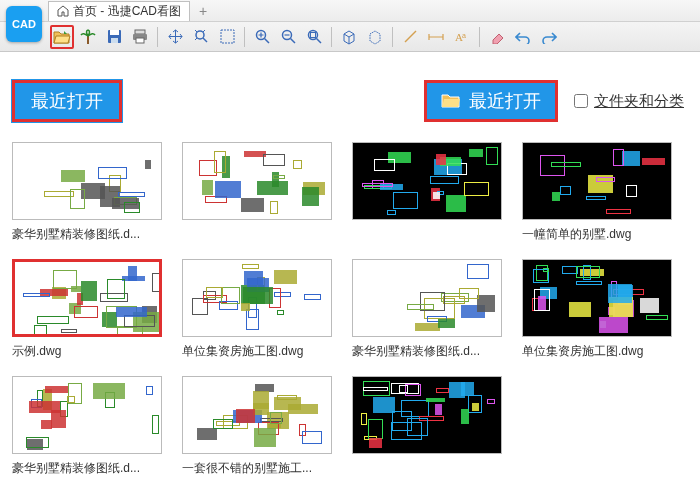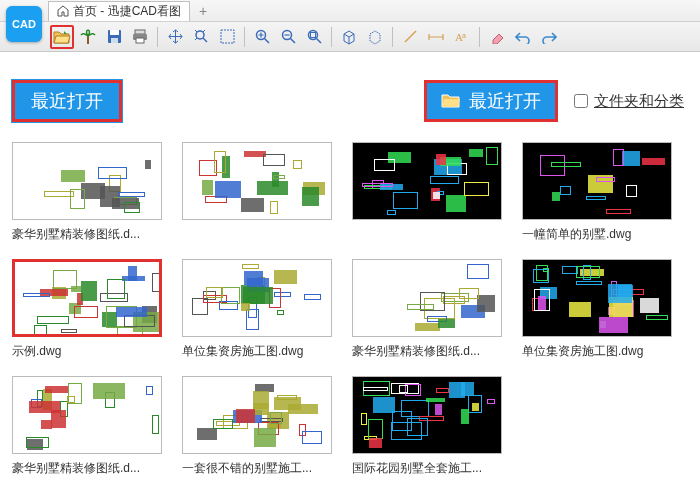--- a/index.html
+++ b/index.html
@@ -557,16 +557,15 @@
             <div class="blk" style="left:30.790548891097874px;top:40.94856081245987px;width:30.96821840929988px;height:18.191398206952726px;border:1px solid #2ae"></div>
             <div class="blk" style="left:100.10782983117366px;top:1.4081363788228118px;width:13.342393745098889px;height:13.656192104936963px;background:#2ae;opacity:.85"></div>
             <div class="blk" style="left:2.835328173793364px;top:0.17213911009254532px;width:26.549919207949642px;height:15.289797695157176px;border:1px solid #3d5"></div>
             <div class="blk" style="left:0.41957049708487415px;top:32.55252476803597px;width:6.649788276958134px;height:11.888114699425387px;border:1px solid #ee4"></div>
             <div class="blk" style="left:75.0169317010819px;top:23.377350837273585px;width:6.081805891293698px;height:10.622278032329632px;background:#d5e;opacity:.85"></div>
             <div class="blk" style="left:47.02247692230678px;top:37.30255906529897px;width:20.5644155165719px;height:17.606204208233066px;border:1px solid #2ae"></div>
             <div class="blk" style="left:88.11541154113416px;top:1.3920145347896902px;width:16.236349621160116px;height:15.643342229486734px;background:#2ae;opacity:.85"></div>
             <div class="blk" style="left:2.957544500420543px;top:5.947835402763324px;width:24.511095083707914px;height:4.428349850225004px;border:1px solid #fff"></div>
           </div>
     </div>
-    <div class="filename">国际花园别墅全套施工...</div>
       </div>
     </div>
 </div>
 
 </body></html>

